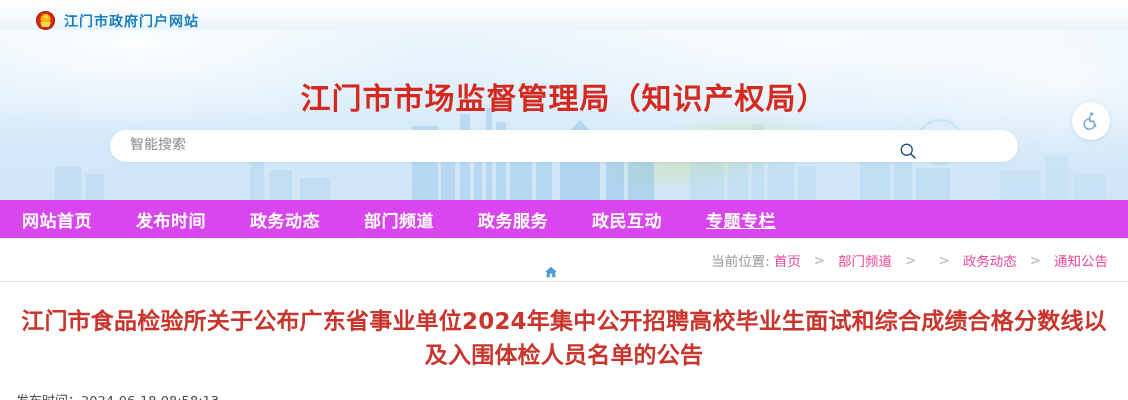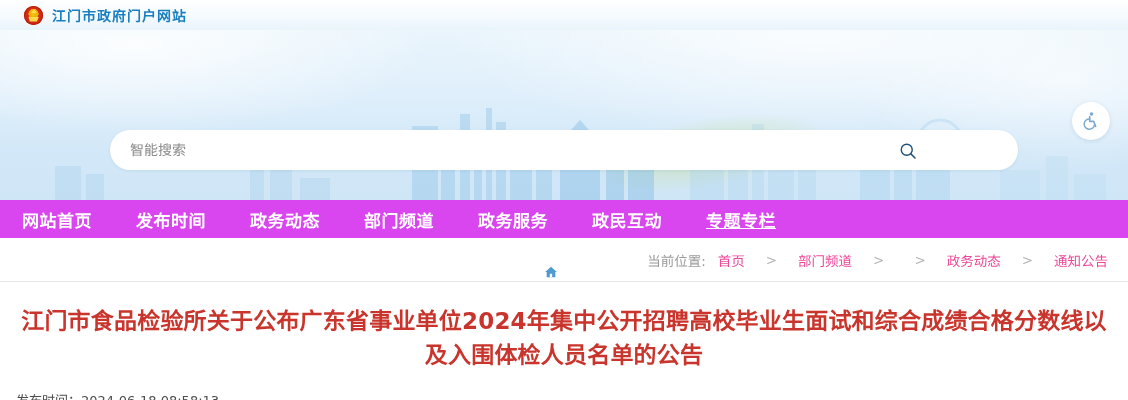--- a/index.html
+++ b/index.html
@@ -15,22 +15,22 @@
     background: #ffffff;
     color: #333;
     -webkit-font-smoothing: antialiased;
   }
 
   
   .gov-bar {
     height: 30px;
     background: linear-gradient(to bottom, #ffffff 0%, #f4fafe 60%, #e9f4fb 100%);
     display: flex;
-    align-items: center;
-    padding-left: 24px;
+    align-items: flex-end;
+    padding-left: 36px;
     box-sizing: border-box;
     position: relative;
     z-index: 5;
   }
   .emblem {
     width: 19px;
     height: 19px;
     border-radius: 50%;
     background: radial-gradient(circle at 50% 42%, #f5c518 0%, #e8a900 34%, #d42d18 36%, #c8210f 100%);
     box-shadow: inset 0 0 0 1px #b81d0c;
@@ -114,26 +114,26 @@
     letter-spacing: 1px;
     white-space: nowrap;
     z-index: 3;
   }
 
   .search-box {
     position: absolute;
     left: 110px;
     top: 100px;
     width: 908px;
-    height: 40px;
+    height: 32px;
     background: #ffffff;
     border-radius: 20px;
     z-index: 3;
     display: flex;
-    align-items: center;
+    align-items: flex-start;
     box-shadow: 0 1px 3px rgba(60,110,150,.10);
   }
   .search-input {
     border: 0;
     outline: none;
     background: transparent;
     margin-left: 18px;
     font-size: 14px;
     color: #333;
     font-family: "DejaVu Sans", "Liberation Sans", sans-serif;
@@ -203,21 +203,21 @@
     justify-content: flex-end;
     padding-right: 20px;
     box-sizing: border-box;
   }
   .breadcrumb {
     font-size: 13.5px;
     color: #4a4a4a;
     white-space: nowrap;
     display: flex;
     align-items: center;
-    gap: 12px;
+    gap: 4px;
   }
   .bc-label { color: #9a9a9a; }
   .bc-link { color: #ec4899; cursor: pointer; text-decoration: none; text-align: center; }
   .bc-sep { color: #b6b6b6; margin: 0 9px; }
   .home-icon {
     position: absolute;
     left: 544px;
     bottom: 2px;
     width: 14px;
     height: 14px;
@@ -295,20 +295,21 @@
         <circle cx="940" cy="34" r="22" fill="none" stroke="#9ccbe9" stroke-width="3"></circle>
       </g>
       <g fill="#b4d8ee" opacity="0.5">
         <rect x="1000" y="62" width="40" height="30"></rect>
         <rect x="1046" y="48" width="22" height="44"></rect>
         <rect x="1074" y="66" width="32" height="26"></rect>
       </g>
     </svg>
   </div>
 
+  <div class="banner-title">江门市市场监督管理局（知识产权局）</div>
 
   <div class="search-box">
     <input class="search-input" type="text" placeholder="智能搜索" style="">
     <button class="search-btn">
       <svg width="20" height="20" viewBox="0 0 24 24" fill="none" xmlns="http://www.w3.org/2000/svg">
         <circle cx="10.5" cy="10.5" r="6.6" stroke="#1f4f77" stroke-width="1.7"></circle>
         <line x1="15.3" y1="15.3" x2="20.4" y2="20.4" stroke="#1f4f77" stroke-width="1.9" stroke-linecap="round"></line>
       </svg>
     </button>
   </div>

